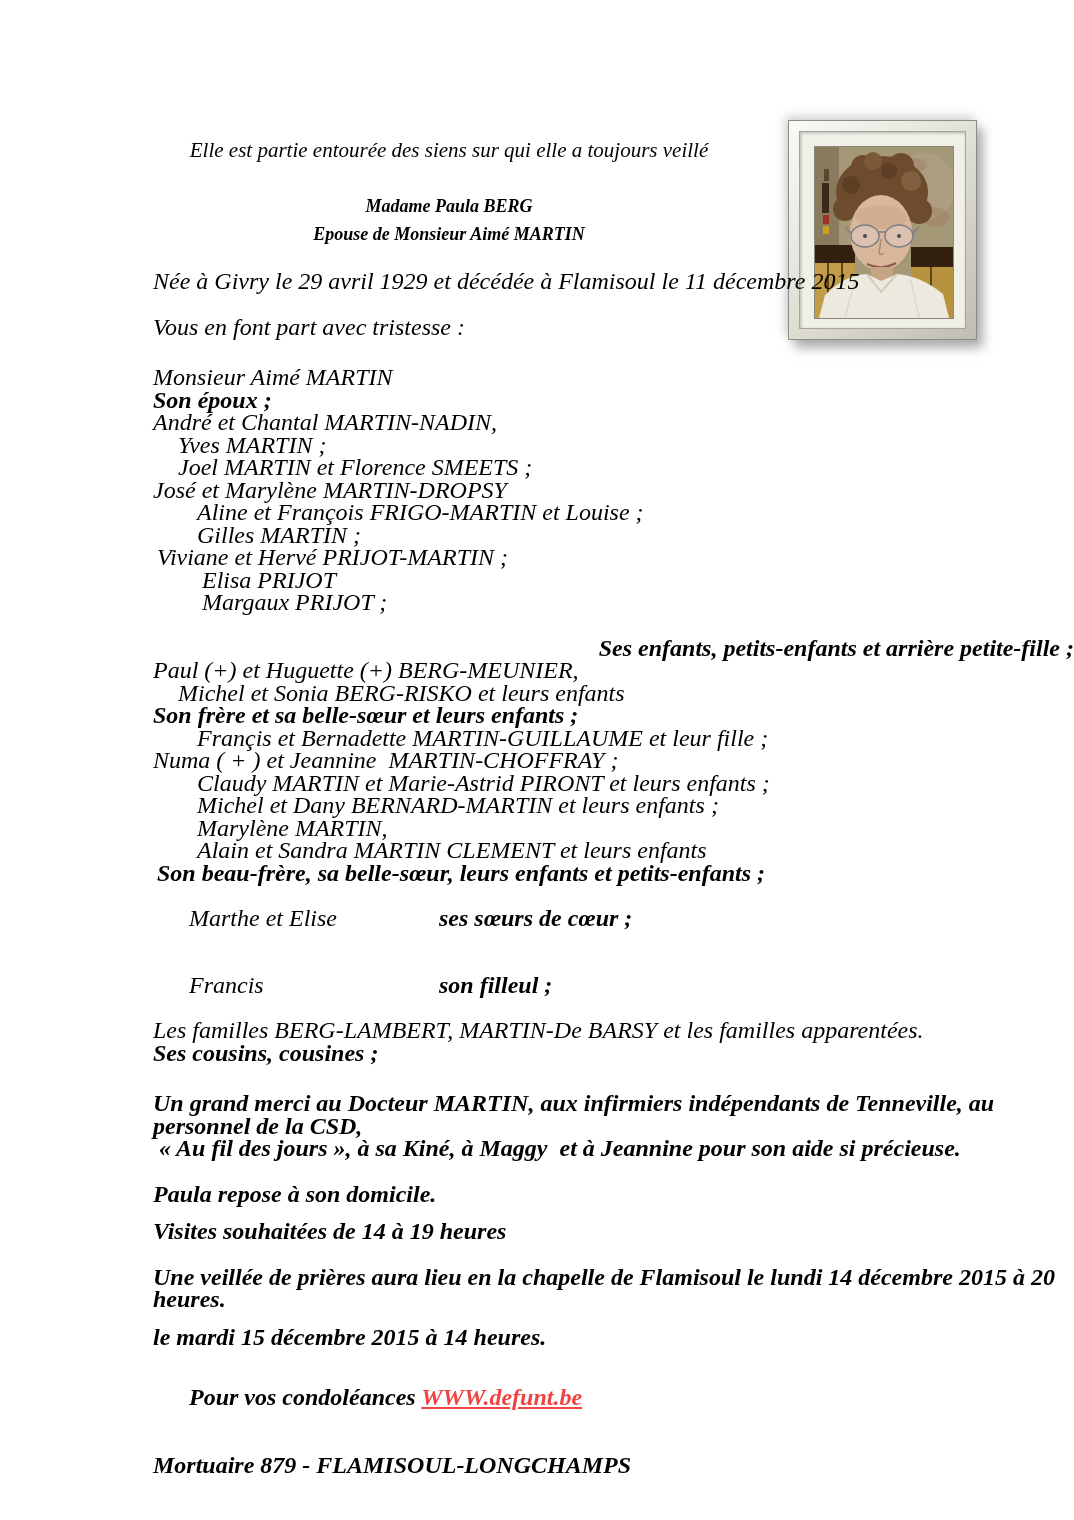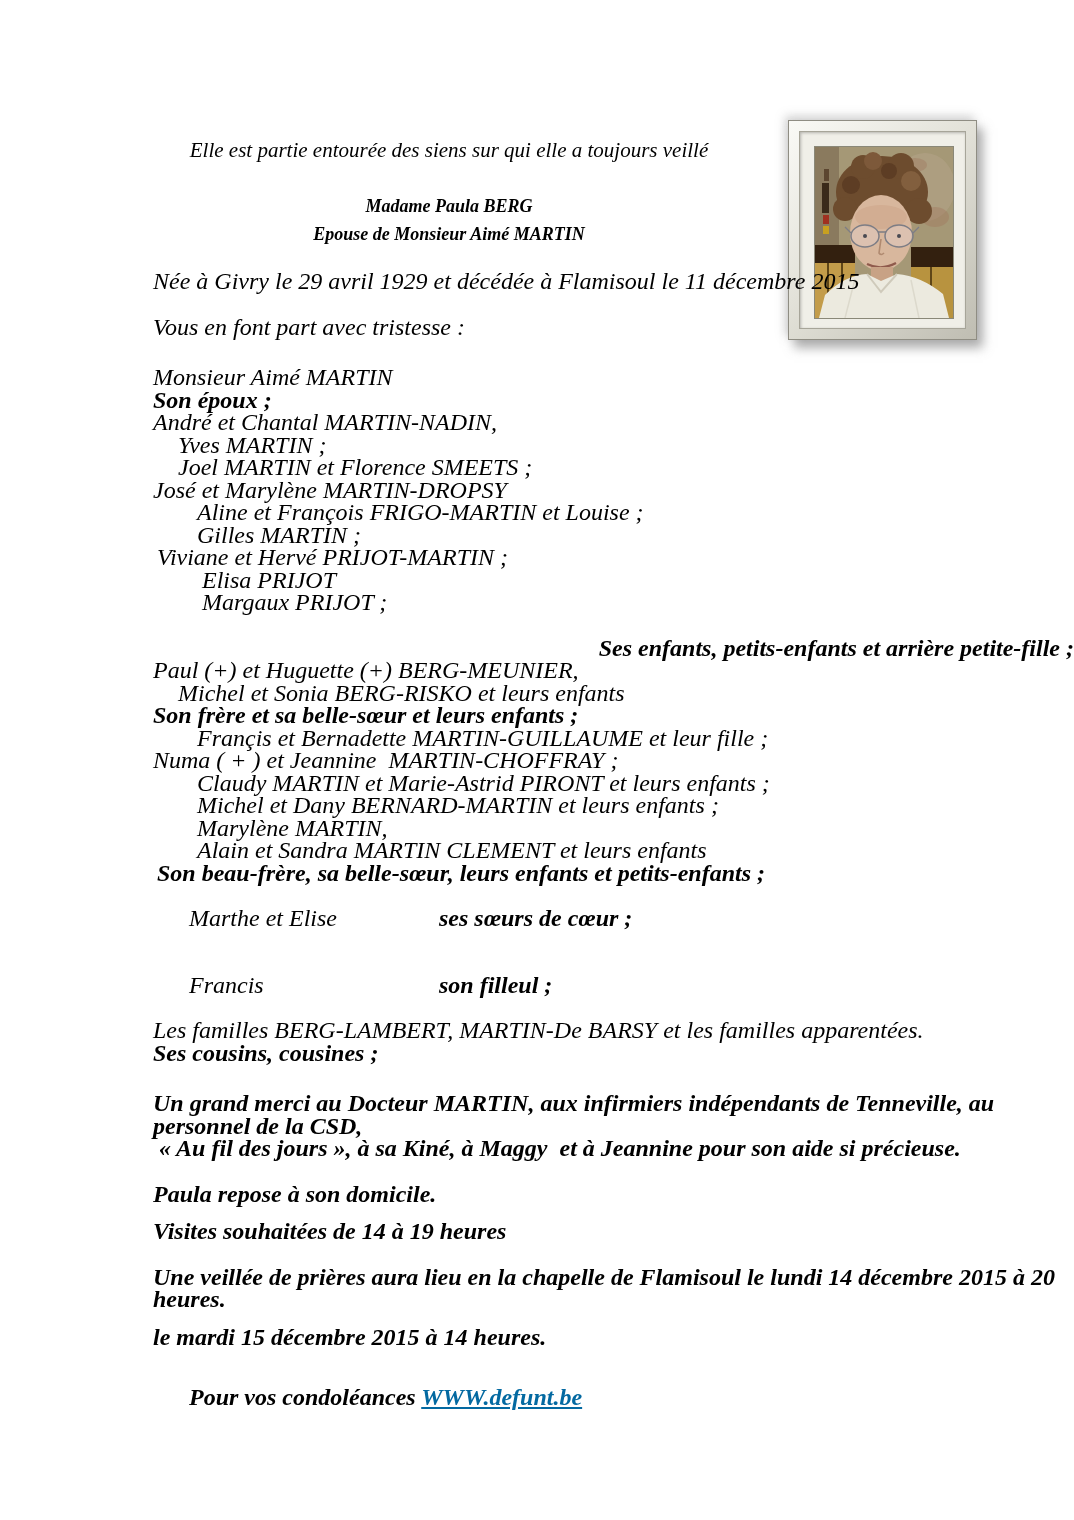--- a/index.html
+++ b/index.html
@@ -22,21 +22,21 @@
   .birth{margin-top:22px;}
   .announce{margin-top:23px;}
   .family{margin-top:28px;}
   .heading-center{margin-top:23px;text-align:right;font-weight:bold;}
   .pair .first{display:inline-block;width:250px;font-weight:normal;}
   .pair .rel{font-weight:bold;}
   .closing{font-weight:bold;}
   .m28{margin-top:28px;}
   .m23{margin-top:23px;}
   .m22{margin-top:15px;}
-  a.doclink{color:#0369a1;font-weight:bold;text-decoration:underline;cursor:pointer;}
+  a.doclink{color:#ef4444;font-weight:bold;text-decoration:underline;cursor:pointer;}
   
   .photo-frame{
     position:absolute;left:788px;top:120px;width:189px;height:220px;box-sizing:border-box;
     background:linear-gradient(135deg,#fafaf6 0%,#e3e2d9 45%,#bfbdb2 100%);
     border:1px solid #8f8d83;
     box-shadow:6px 8px 10px rgba(110,110,110,.55), -3px -4px 9px rgba(130,130,130,.35);
   }
   .photo-mat{
     position:absolute;left:10px;top:10px;right:10px;bottom:10px;
     background:#f0efe8;border:1px solid #a7a599;
@@ -156,15 +156,16 @@
     </div>
     <div class="line m23">Paula repose à son domicile.</div>
     <div class="line m22">Visites souhaitées de 14 à 19 heures</div>
     <div class="line m23">Une veillée de prières aura lieu en la chapelle de Flamisoul le lundi 14 décembre 2015 à 20 heures.</div>
     <div class="m22">
       <div class="line">le mardi 15 décembre 2015 à 14 heures.</div>
     </div>
     <div class="line m22">
       <span>Pour vos condoléances </span><a class="doclink" href="#">WWW.defunt.be</a>
     </div>
+    <div class="line m23">Mortuaire 879 - FLAMISOUL-LONGCHAMPS</div>
   </div>
 
 </div>
 
 </body></html>

